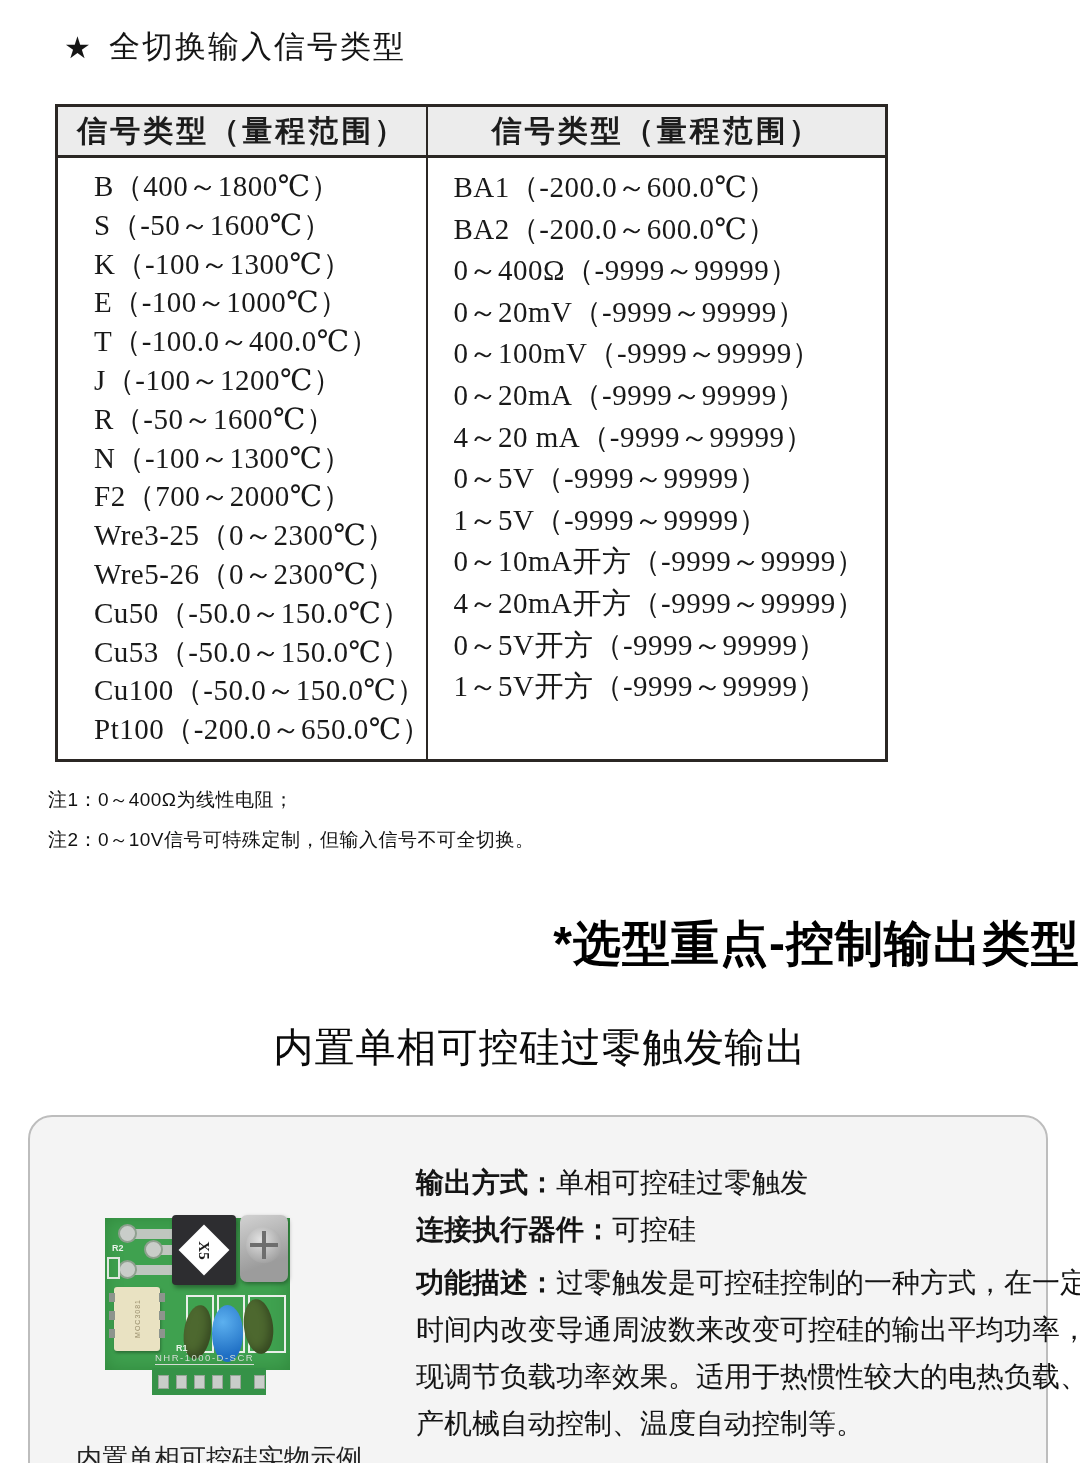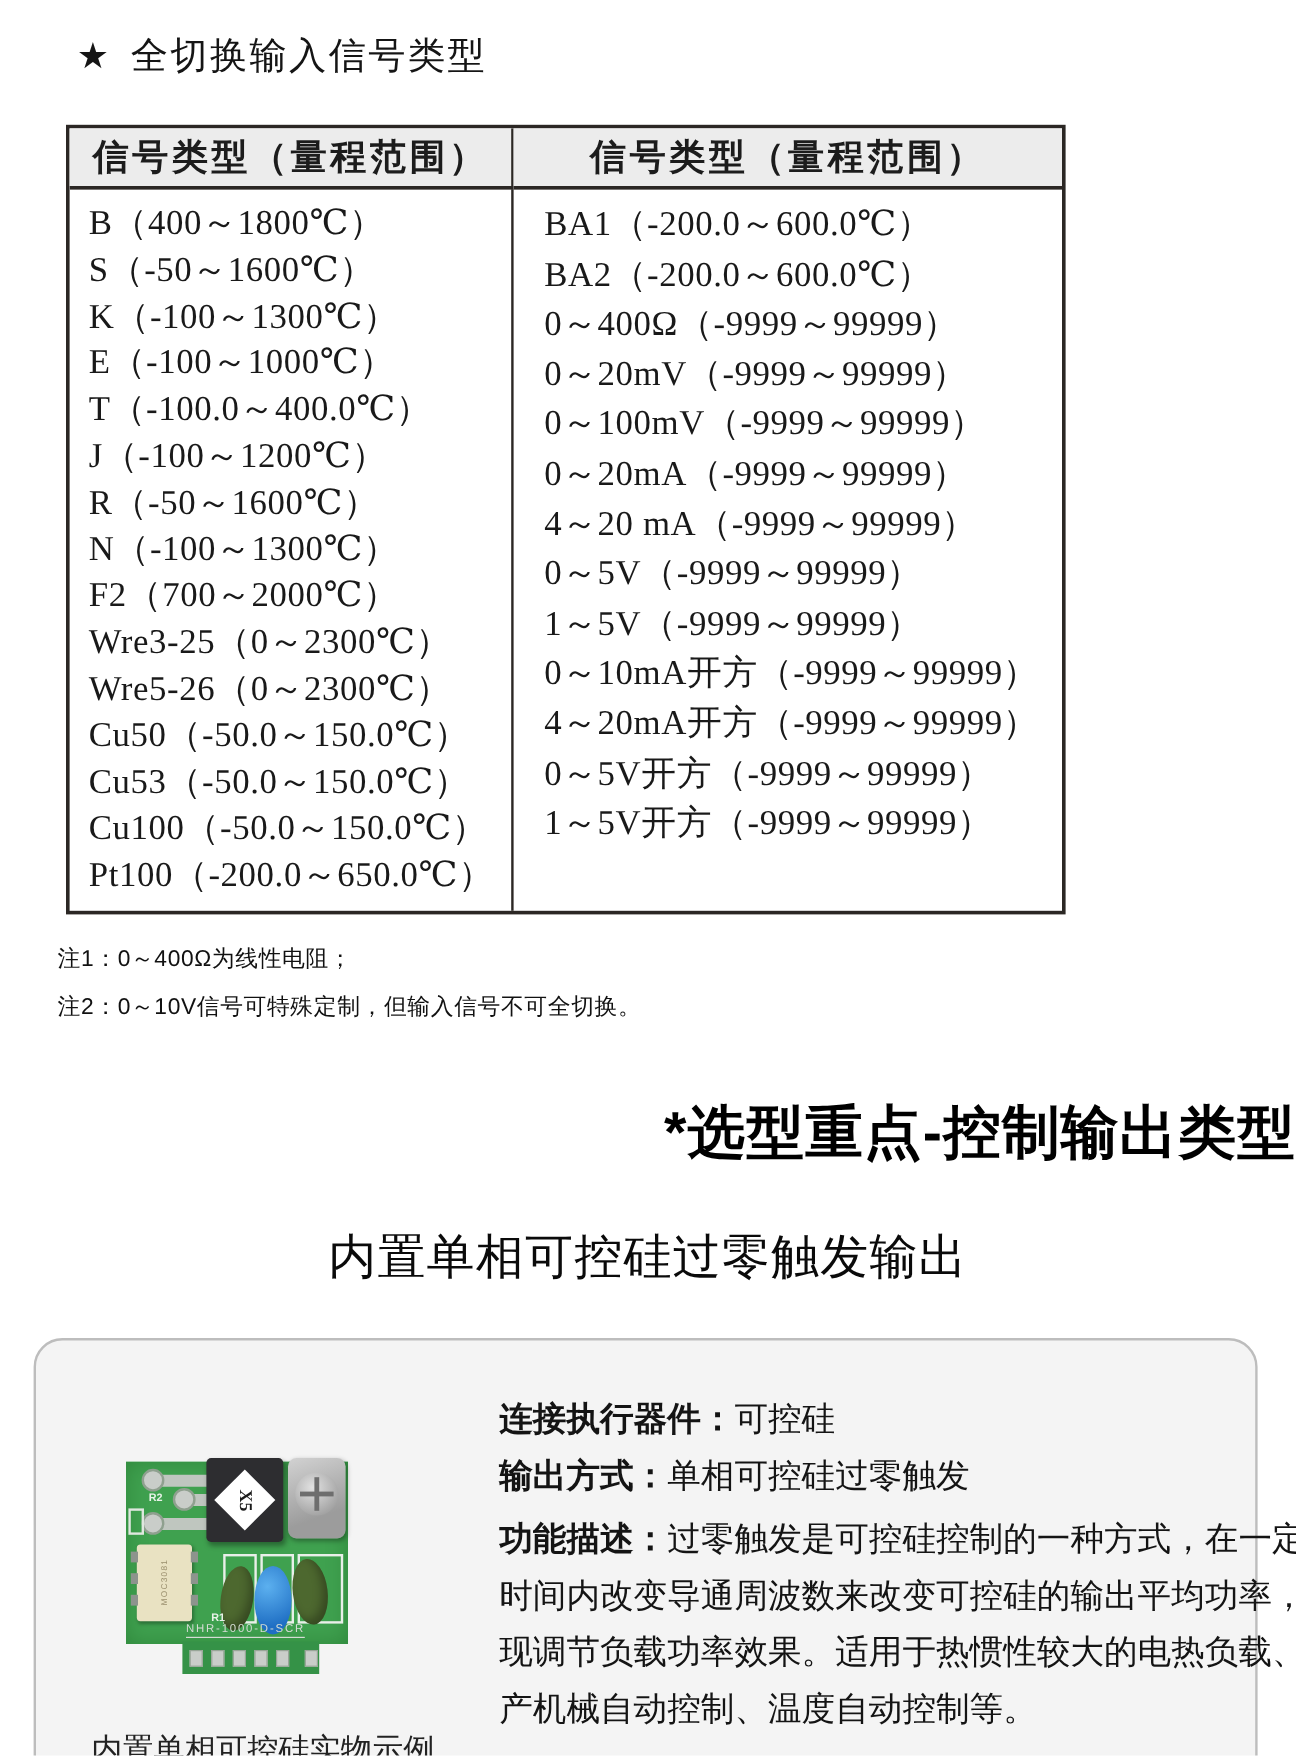--- a/index.html
+++ b/index.html
@@ -17,21 +17,21 @@
   .th { background:#ececec; border-bottom:3px solid #2b2724; height:51px;
         display:flex; align-items:center; justify-content:center;
         font-family:"Liberation Serif","DejaVu Serif",serif;
         font-size:30px; font-weight:600; letter-spacing:3px; color:#1c1c1c; }
   .th-l { border-right:2px solid #2b2724; }
   .td { padding:9px 0 10px 16px; }
   .td-l { border-right:2px solid #2b2724; }
   .td-r { padding-left:25px; }
   .trow { font-family:"Liberation Serif","DejaVu Serif",serif; font-size:29px;
           color:#191919; letter-spacing:0.5px; white-space:nowrap; }
-  .td-l .trow { line-height:38.8px; }
+  .td-l .trow { line-height:38.8px;margin-left:20px; }
   .td-r .trow { line-height:41.6px; }
 
   
   .notes { margin:18px 0 0 48px; font-size:19px; font-weight:500;
            color:#111; line-height:40px; letter-spacing:0.5px; }
 
   
   .main-heading { margin-top:52px; text-align:right; font-size:48px; font-weight:700;
                   color:#000; letter-spacing:1px; }
   .sub-heading  { margin-top:44px; text-align:center; font-size:40px; font-weight:500;
@@ -54,21 +54,21 @@
            box-shadow:inset 0 0 18px rgba(0,60,0,.25); }
   .board-tab { left:52px; top:155px; width:114px; height:27px; background:#359247; }
   .trace { background:#bfc6bf; height:10px; border-radius:4px; }
   .trace1 { left:28px; top:16px; width:52px; }
   .trace2 { left:54px; top:32px; width:42px; }
   .trace3 { left:28px; top:52px; width:58px; }
   .pad { width:19px; height:19px; border-radius:50%; background:#c9cdc9;
          border:2px solid #8fa08f; }
   .pad1 { left:18px; top:11px; } .pad2 { left:44px; top:27px; } .pad3 { left:18px; top:47px; }
   .r2-label,.r1-label { color:#e8f2e8; font-size:9px; font-weight:700; }
-  .r2-label { left:24px; top:30px; }
+  .r2-label { left:12px; top:30px; }
   .r1-label { left:76px; top:130px;text-align:center; }
   .r2-box { left:7px; top:44px; width:13px; height:22px; border:2px solid #dfe7df; }
   .chip { left:72px; top:2px; width:64px; height:70px; background:#2d2d30;
           border-radius:4px; box-shadow:2px 3px 4px rgba(0,0,0,.35);
           display:flex; align-items:center; justify-content:center; position:absolute; }
   .chip-label { position:static; width:36px; height:36px; background:#fff;
                 transform:rotate(45deg); display:flex; align-items:center; justify-content:center; }
   .chip-label span { position:static; transform:rotate(45deg); color:#1b1b1b;
                      font-size:15px; font-weight:700; font-family:"Liberation Serif",serif; }
   .terminal { left:140px; top:2px; width:48px; height:67px; border-radius:7px;
@@ -193,24 +193,24 @@
     <div class="tab-pad" style="left:58px;"></div>
     <div class="tab-pad" style="left:76px;"></div>
     <div class="tab-pad" style="left:94px;"></div>
     <div class="tab-pad" style="left:112px;"></div>
     <div class="tab-pad" style="left:130px;"></div>
     <div class="tab-pad" style="left:154px;"></div>
   </div>
 
   <div class="card-text">
     <div class="cline">
+      <span class="lbl">输出方式：</span><span>单相可控硅过零触发</span>
+    </div>
+    <div class="cline">
       <span class="lbl">连接执行器件：</span><span>可控硅</span>
-    </div>
-    <div class="cline">
-      <span class="lbl">输出方式：</span><span>单相可控硅过零触发</span>
     </div>
     <div class="cline gap">
       <span class="lbl">功能描述：</span><span>过零触发是可控硅控制的一种方式，在一定的</span>
     </div>
     <div class="cline">
       <span class="lbl"></span><span>时间内改变导通周波数来改变可控硅的输出平均功率，实</span>
     </div>
     <div class="cline">
       <span class="lbl"></span><span>现调节负载功率效果。适用于热惯性较大的电热负载、生</span>
     </div>

